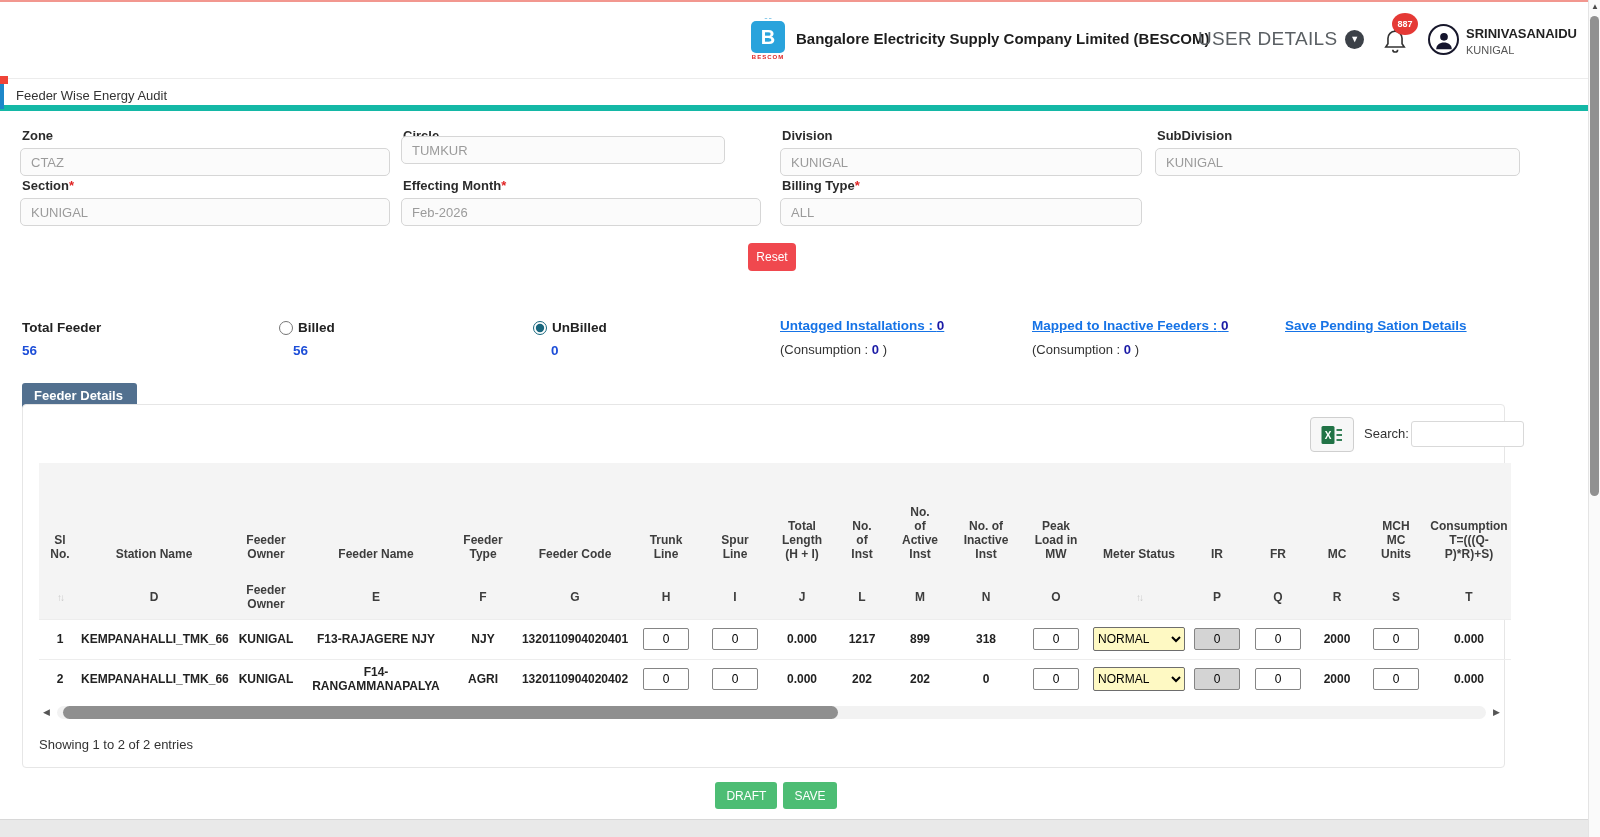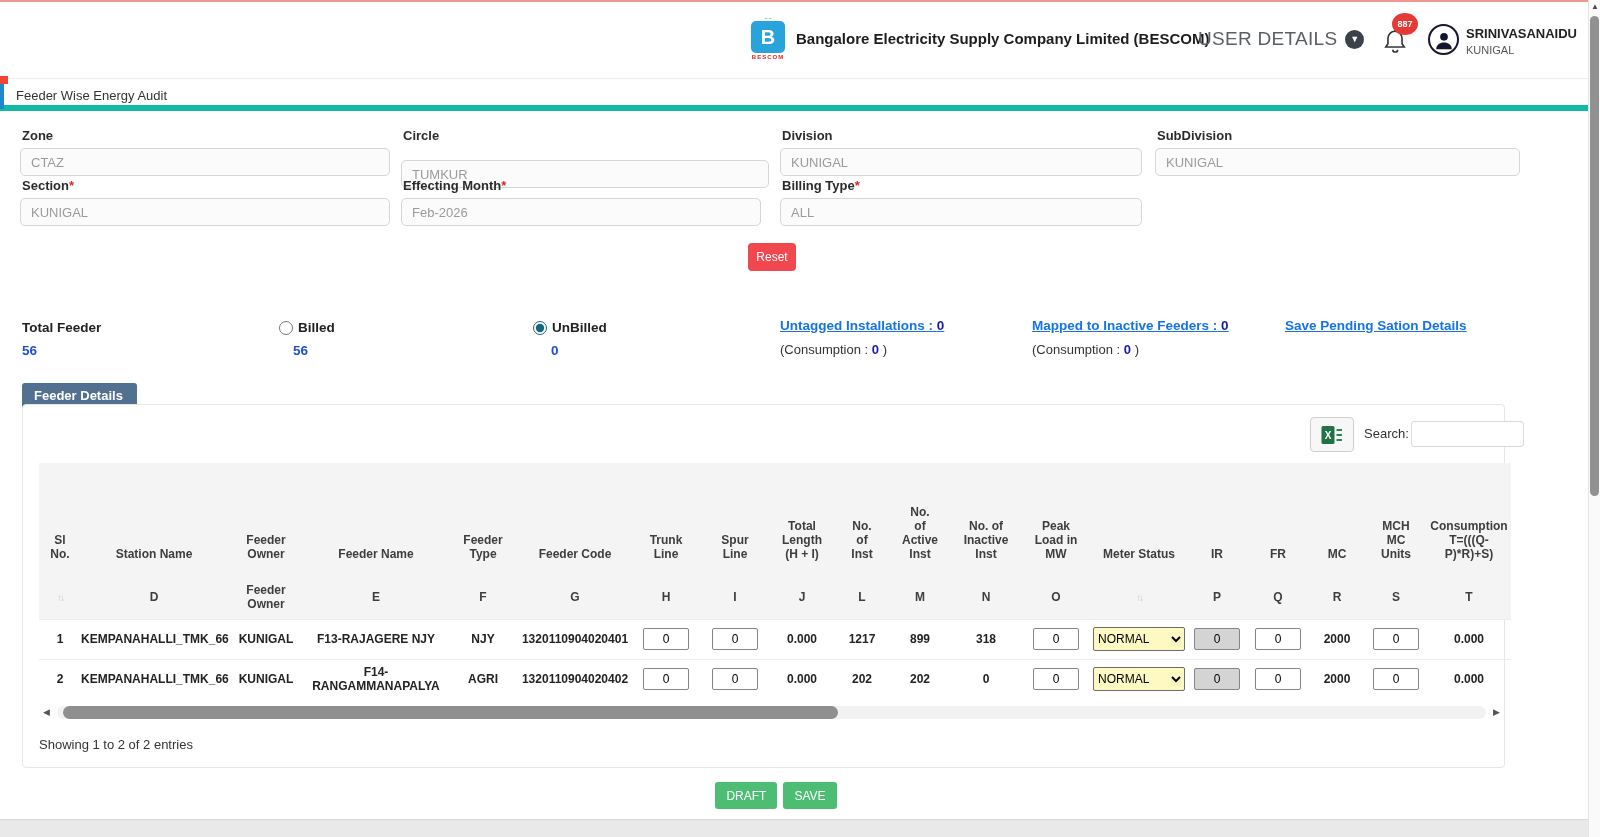--- a/index.html
+++ b/index.html
@@ -133,21 +133,21 @@
   <div class="accent"></div>
   <div class="page-title">Feeder Wise Energy Audit</div>
 </div>
 <div class="red-notch"></div>
 
 <div>
   <div class="f-label" style="left:22px; top:128px;"><span>Zone</span></div>
   <input class="f-input" style="left: 20px; top: 148px; width: 370px;" value="CTAZ">
 
   <div class="f-label" style="left:403px; top:128px;"><span>Circle</span></div>
-  <input class="f-input" style="left: 401px; top: 160px; width: 368px;" value="TUMKUR">
+  <input class="f-input" style="left: 401px; top: 136px; width: 324px;" value="TUMKUR">
 
   <div class="f-label" style="left:782px; top:128px;"><span>Division</span></div>
   <input class="f-input" style="left: 780px; top: 148px; width: 362px;" value="KUNIGAL">
 
   <div class="f-label" style="left:1157px; top:128px;"><span>SubDivision</span></div>
   <input class="f-input" style="left: 1155px; top: 148px; width: 365px;" value="KUNIGAL">
 
   <div class="f-label" style="left:22px; top:178px;"><span>Section</span><span class="req">*</span></div>
   <input class="f-input" style="left: 20px; top: 198px; width: 370px;" value="KUNIGAL">
 

